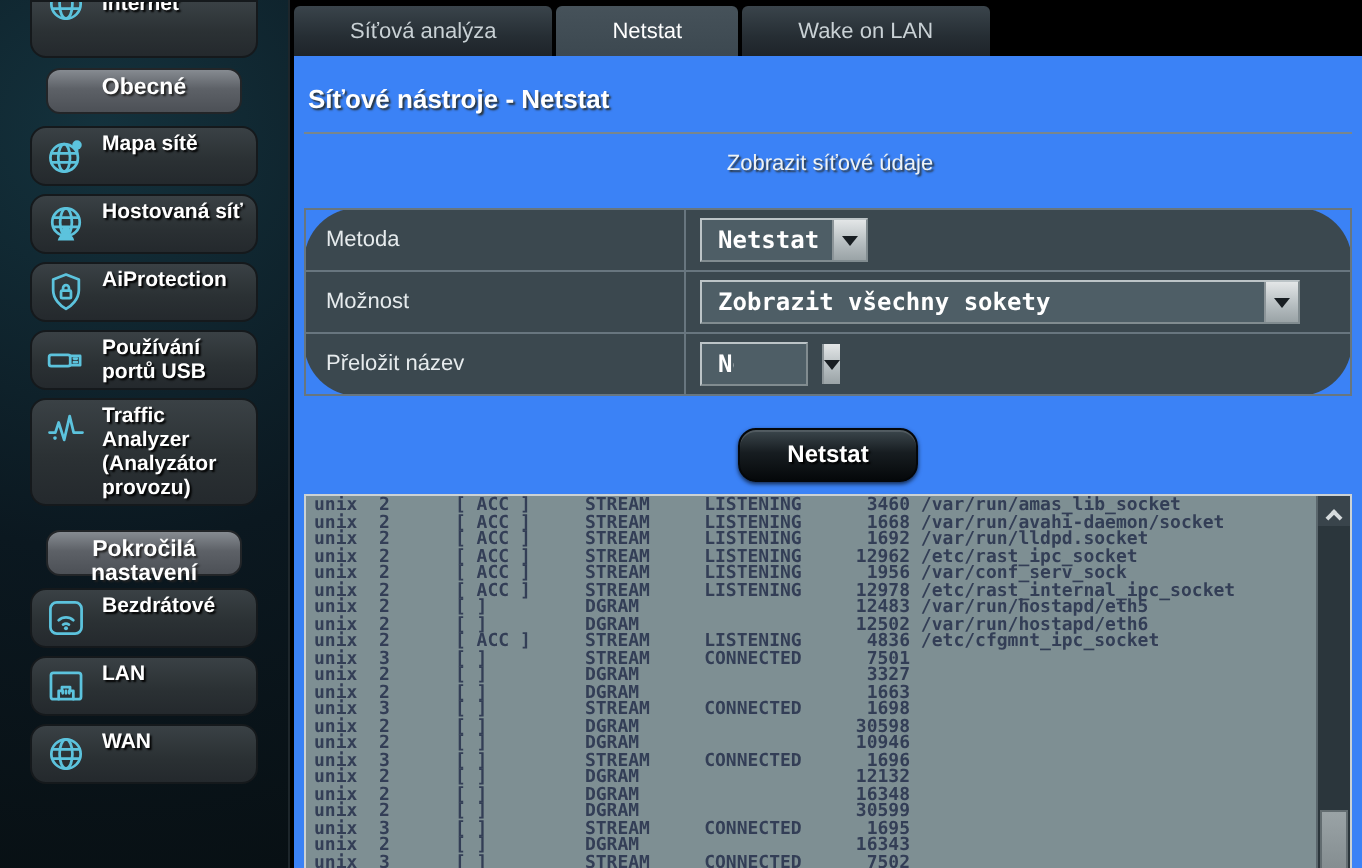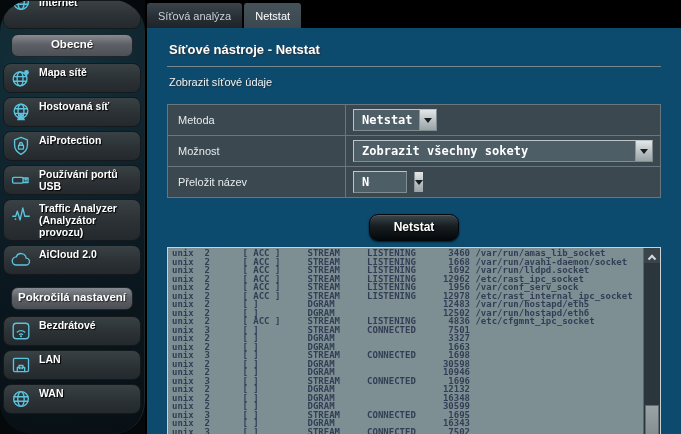--- a/index.html
+++ b/index.html
@@ -8,23 +8,22 @@
     width:681px; height:434px; overflow:hidden;
     font-family:"Liberation Sans", sans-serif;
     background:#05090b;
   }
   .app { position:relative; width:681px; height:434px; }
 
   
   .sidebar {
     position:absolute; left:0; top:0; width:145px; height:434px;
     background: radial-gradient(circle at 35% 15%, #14323d 0%, #0b1820 55%, #081014 100%);
-    padding:0 3px; overflow:hidden;
+    padding:0 15px; overflow:hidden;
     border-right:1px solid #1d262b;
-    border-radius:32px;
   }
   .side-item {
     background: linear-gradient(180deg,#3a4145 0%, #2b3134 55%, #24292d 100%);
     border:1px solid #15191c; border-radius:8px;
     display:flex; align-items:flex-start; gap:6px; padding:2px 5px;
     color:#ffffff; font-weight:bold; font-size:10.5px; line-height:12px;
     margin-bottom:4px; min-height:29px; cursor:pointer;
     text-shadow:1px 1px 1px #000;
   }
   .side-item .icon { flex:0 0 24px; width:24px; height:24px; display:flex; align-items:center; justify-content:center; }
@@ -37,41 +36,41 @@
     color:#ffffff; font-weight:bold; font-size:11.5px; text-align:center;
     padding:3px 0; margin:2px 8px 6px 8px; height:23px;
     text-shadow:1px 1px 1px #222;
   }
   .side-gap { height:6px; }
 
   
   .main { position:absolute; left:145px; top:0; right:0; bottom:0; background:#000; }
   .tabbar { display:flex; gap:2px; padding:3px 0 0 2px; height:28px; background:#000; }
   .tab {
-    display:flex; align-items:center; padding:0 11px; height:25px;
+    display:flex; align-items:center; padding:0 28px; height:25px;
     background: linear-gradient(180deg,#3a444b 0%, #262e34 60%, #1e2429 100%);
     color:#c9d1d5; font-size:11px; border-radius:3px 3px 0 0; cursor:pointer;
     white-space:nowrap;
   }
   .tab.active {
     background: linear-gradient(180deg,#46525a 0%, #3c4850 100%);
     color:#ffffff; height:25px;
   }
   .panel {
     position:absolute; left:2px; right:0; top:28px; bottom:0;
-    background:#0c4a6e; padding:0 18px;
+    background:#3b82f6; padding:0 3px;
   }
   .page-title {
     margin:0 2px; padding:14px 2px 9px 2px;
     color:#ffffff; font-size:13px; font-weight:bold;
     border-bottom:1px solid #78868d; text-shadow:1px 1px 1px #2a3338;
   }
-  .section-label { margin:9px 2px 8px 4px; color:#eef2f3; font-size:11px; text-shadow:1px 1px 1px #2a3338; }
-
-  table.form-table { width:calc(100% - 4px); margin:16px 2px; border-collapse:collapse; background:#3b484f; }
+  .section-label { margin:9px 2px 8px 4px; color:#eef2f3; font-size:11px; text-shadow:1px 1px 1px #2a3338;text-align:center; }
+
+  table.form-table { width:calc(100% - 4px); margin:16px 2px; border-collapse:collapse; background:#3b484f;border-radius:27px; }
   table.form-table td { border:1px solid #68767f; height:31px; }
   td.flabel { width:190px; padding-left:10px; color:#e6ebed; font-size:11px; }
   td.fvalue { padding:4px 7px; }
 
   .select {
     display:inline-flex; align-items:stretch; height:22px;
     background:#4e5e66;
     border:1px solid #bcc4c7; border-right-color:#818c90; border-bottom-color:#818c90;
     cursor:pointer;
   }
@@ -181,28 +180,20 @@
         </div>
         <div class="side-item">
           <span class="icon">
             <svg viewBox="0 0 24 24" fill="none" stroke="#5cc3dd" stroke-width="1.5" stroke-linecap="round" stroke-linejoin="round">
               <path d="M3 14.5h3.2l1.8-5.5 3 9.5 3-13 2.2 9h4.8"></path>
               <circle cx="6" cy="17.5" r="1" fill="#5cc3dd" stroke="none"></circle>
             </svg>
           </span>
           <span>Traffic Analyzer (Analyzátor provozu)</span>
         </div>
-        <div class="side-item">
-          <span class="icon">
-            <svg viewBox="0 0 24 24" fill="none" stroke="#5cc3dd" stroke-width="1.5" stroke-linecap="round" stroke-linejoin="round">
-              <path d="M7 17.5h10.2a3.8 3.8 0 0 0 .4-7.6A5.6 5.6 0 0 0 6.8 8.6a4.4 4.4 0 0 0 .2 8.9z"></path>
-            </svg>
-          </span>
-          <span>AiCloud 2.0</span>
-        </div>
         <div class="side-gap"></div>
         <div class="side-header">Pokročilá nastavení</div>
         <div class="side-item">
           <span class="icon">
             <svg viewBox="0 0 24 24" fill="none" stroke="#5cc3dd" stroke-width="1.5" stroke-linecap="round" stroke-linejoin="round">
               <rect x="3.5" y="3.5" width="17" height="17" rx="3.5"></rect>
               <path d="M8 13.2a6 6 0 0 1 8 0"></path>
               <path d="M10.4 15.6a3 3 0 0 1 3.2 0"></path>
               <circle cx="12" cy="17.6" r="1.1" fill="#5cc3dd" stroke="none"></circle>
             </svg>
@@ -229,20 +220,21 @@
           </span>
           <span>WAN</span>
         </div>
       </div>
   </aside>
 
   <main class="main">
     <nav class="tabbar" id="tabbar">
         <div class="tab">Síťová analýza</div>
         <div class="tab active">Netstat</div>
+        <div class="tab">Wake on LAN</div>
       </nav>
 
     <section class="panel">
       <h1 class="page-title">Síťové nástroje - Netstat</h1>
       <div class="section-label">Zobrazit síťové údaje</div>
 
       <table class="form-table">
         <tbody id="form-rows">
             <tr>
               <td class="flabel">Metoda</td>

